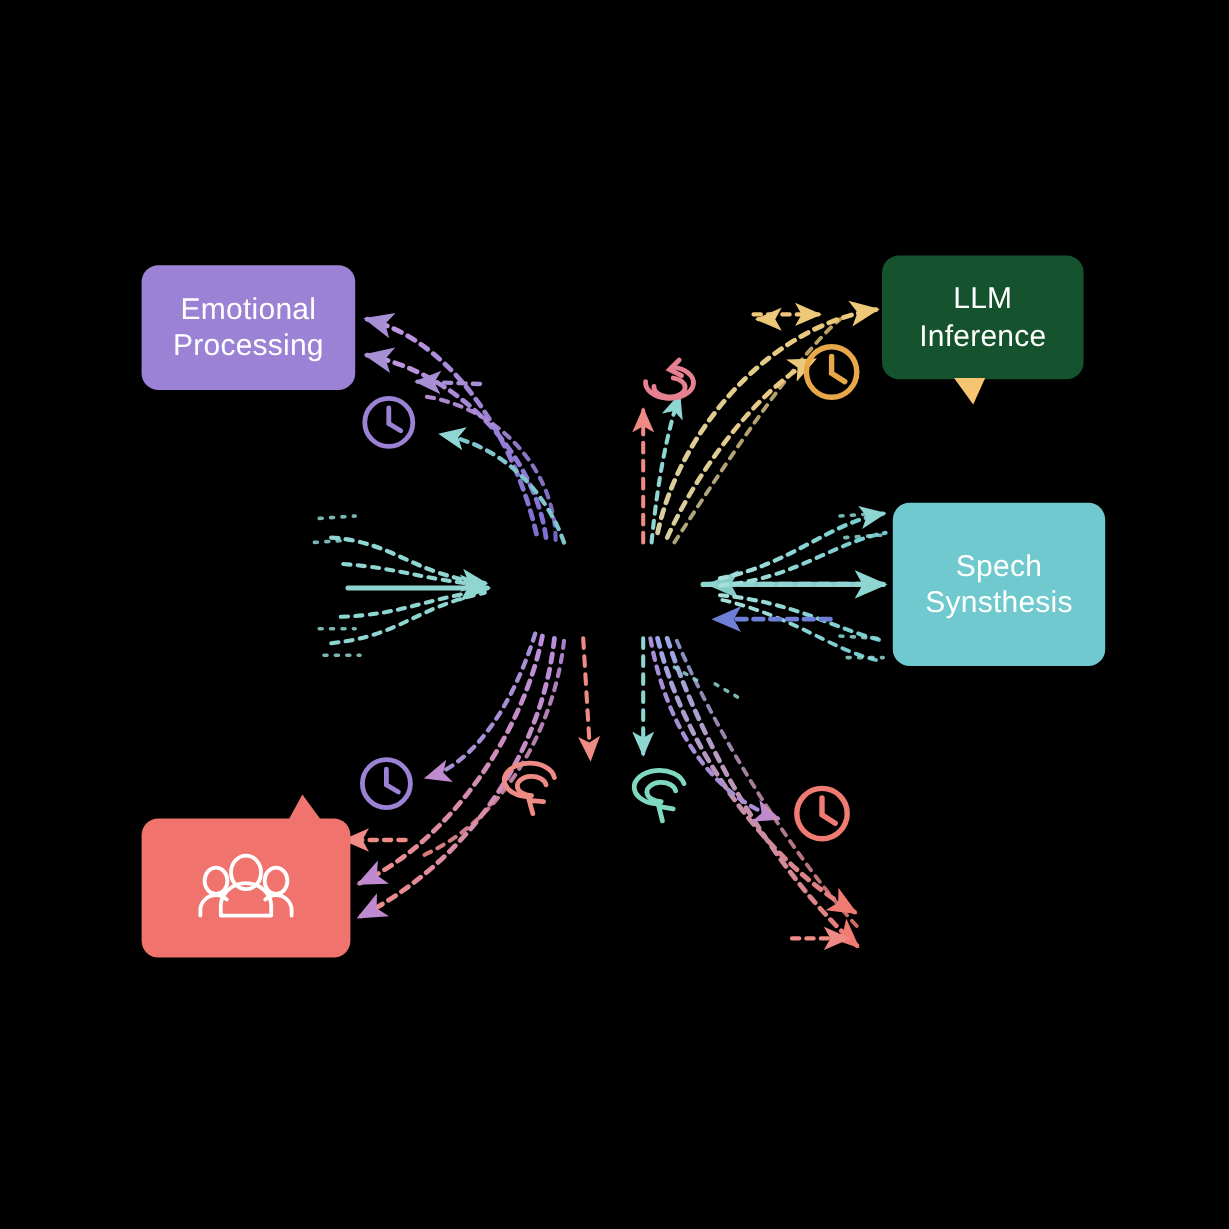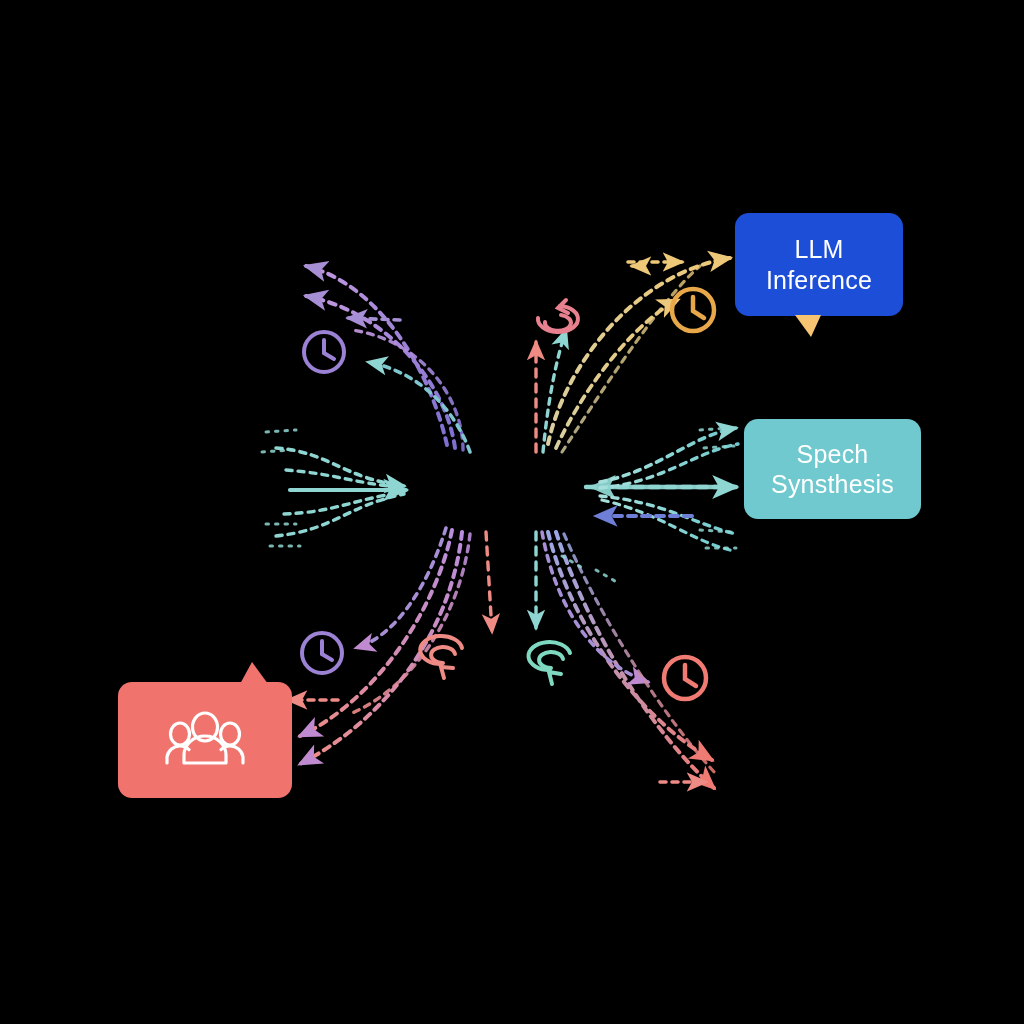--- a/index.html
+++ b/index.html
@@ -6,22 +6,22 @@
   body{width:1024px;height:1024px;overflow:hidden;
        font-family:"Liberation Sans","DejaVu Sans",sans-serif;}
   #stage{position:relative;width:1024px;height:1024px;background:#000000;}
   #edges{position:absolute;left:0;top:0;width:1024px;height:1024px;}
   .node{position:absolute;border-radius:14px;display:flex;align-items:center;
         justify-content:center;box-sizing:border-box;text-align:center;
         color:#ffffff;font-size:25px;line-height:1.22;font-weight:400;
         letter-spacing:.2px;padding:6px 10px;}
   .node .lbl{white-space:pre-line;display:block;}
   #n-emotional{left:118px;top:221px;width:178px;height:104px;background:#9b82d4;}
-  #n-llm{left:735px;top:213px;width:168px;height:103px;background:#1d4ed8;}
-  #n-speech{left:744px;top:419px;width:177px;height:100px;background:#6fc9ce;}
+  #n-llm{left:735px;top:213px;width:168px;height:103px;background:#14532d;}
+  #n-speech{left:744px;top:419px;width:177px;height:136px;background:#6fc9ce;}
   #n-avatar{left:714px;top:722px;width:172px;height:85px;background:#f0736d;}
   #n-users{left:118px;top:682px;width:174px;height:116px;background:#f0736d;}
   #n-orch{left:412px;top:443px;width:165px;height:83px;background:#4a8fdd;font-size:24px;}
   .tail{position:absolute;width:0;height:0;}
   #tail-llm{left:795px;top:315px;border-left:16px solid transparent;
             border-right:10px solid transparent;border-top:22px solid #f7c572;}
   #tail-users{left:240px;top:662px;border-left:12px solid transparent;
             border-right:16px solid transparent;border-bottom:22px solid #f0736d;}
   .people-ico{width:86px;height:60px;}
 </style>
@@ -183,20 +183,24 @@
       <g stroke="#7fd9c0" stroke-width="4">
         <path d="M570,653 a21,14 0 1,0 -20,17"></path>
         <path d="M552,684 l-3,-12 l12,2"></path>
         <path d="M563,659 a12,8 0 1,0 -12,9"></path>
       </g>
     </g>
   </svg>
 
   <div class="tail" id="tail-users"></div>
 
+  <div class="node" id="n-emotional">
+    <span class="lbl">Emotional
+Processing</span>
+  </div>
 
   <div class="node" id="n-llm">
     <span class="lbl">LLM
 Inference</span>
   </div>
   <div class="tail" id="tail-llm"></div>
 
   <div class="node" id="n-speech">
     <span class="lbl">Spech
 Synsthesis</span>

